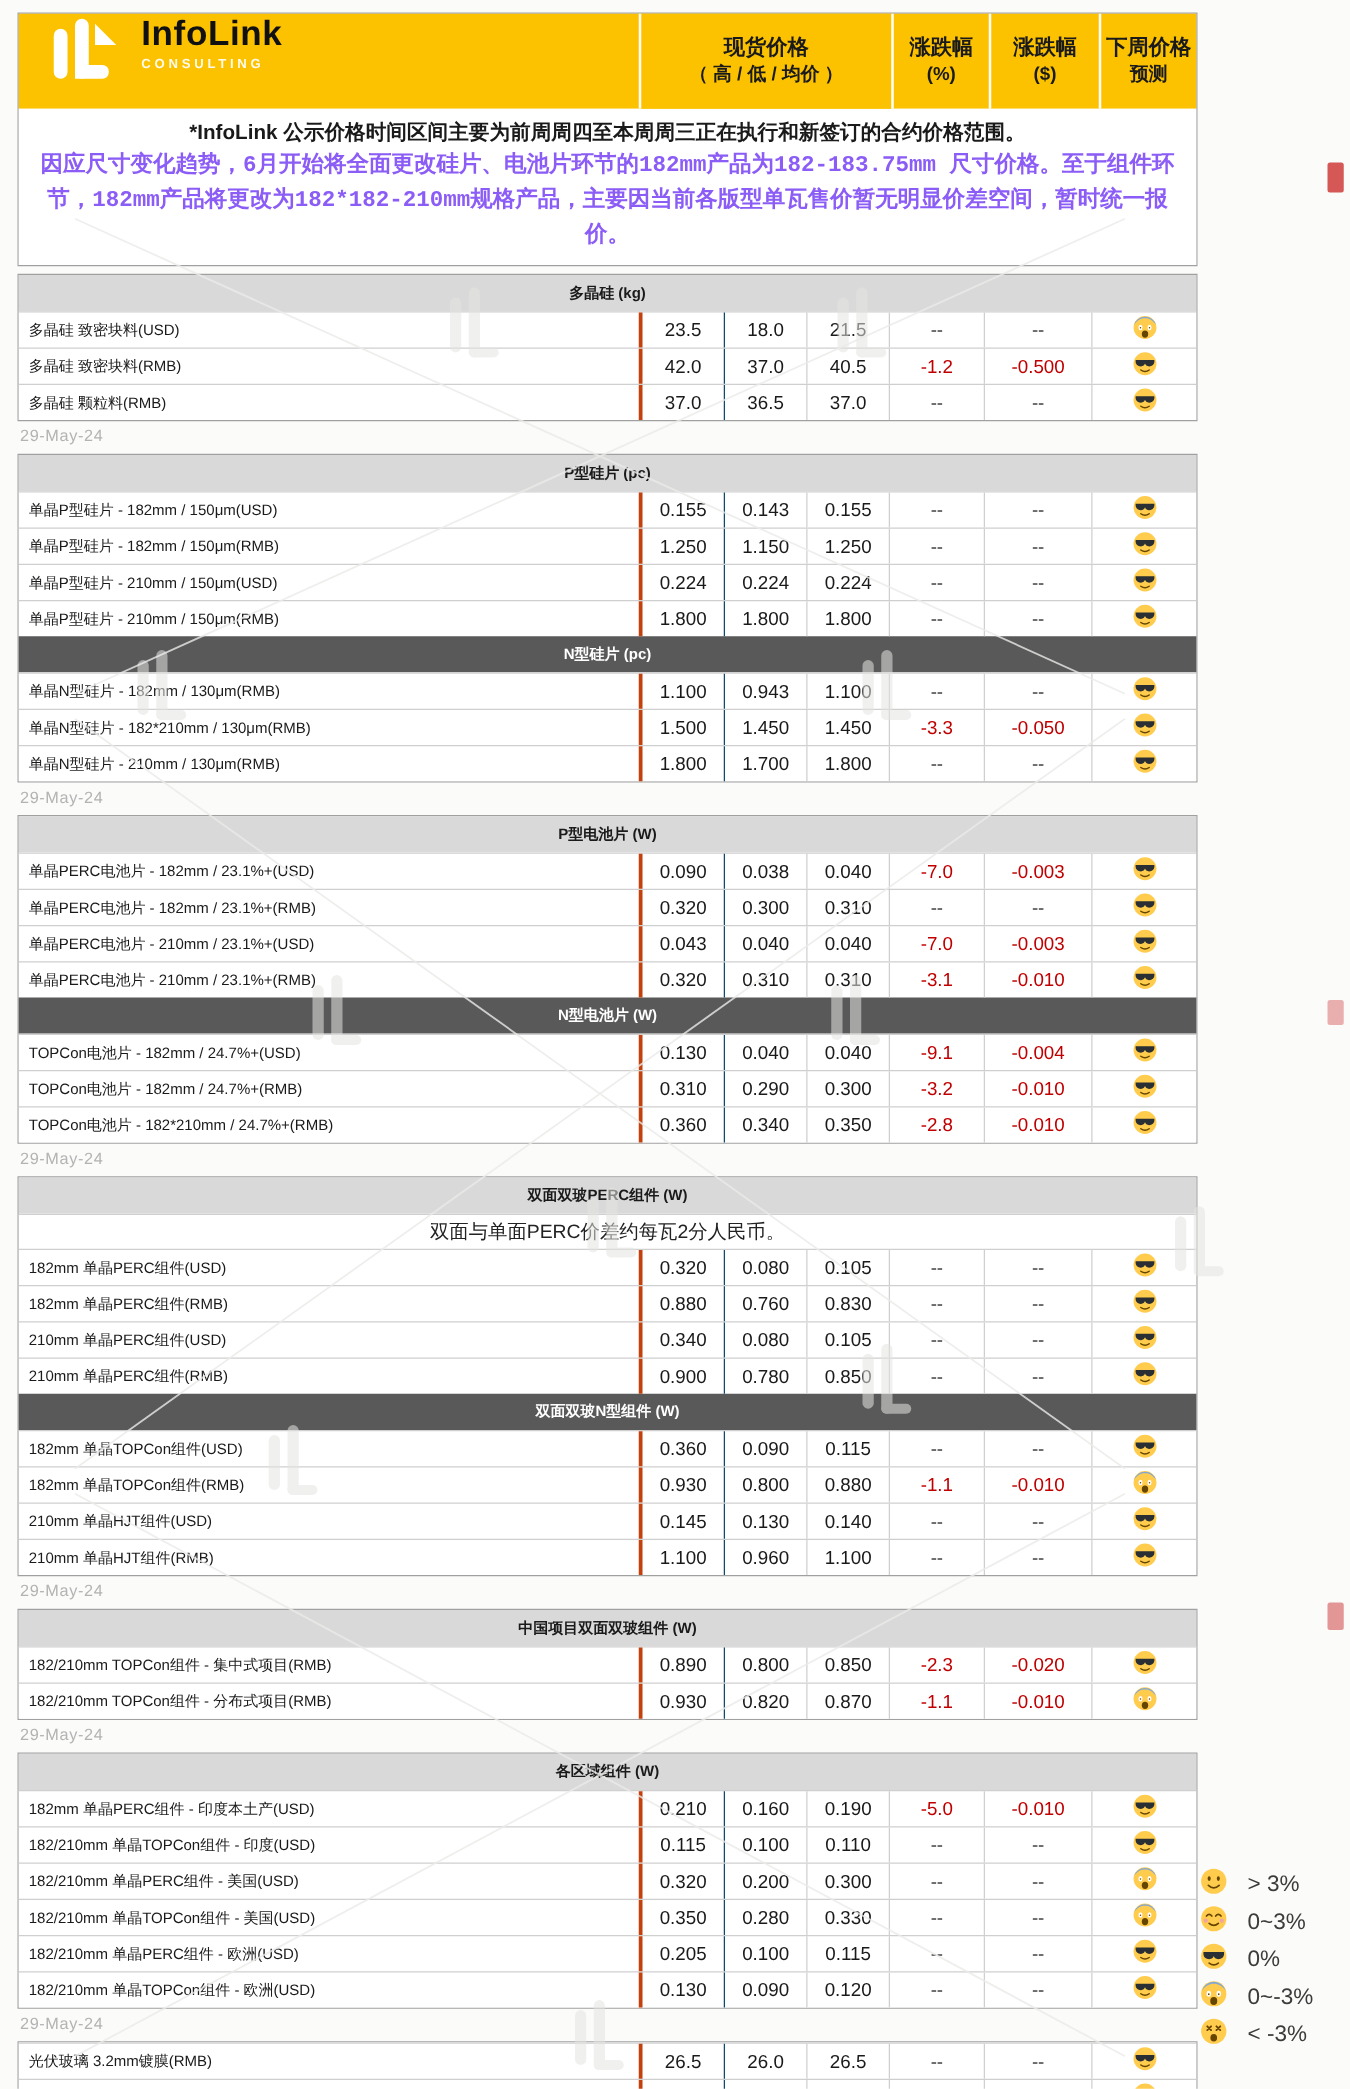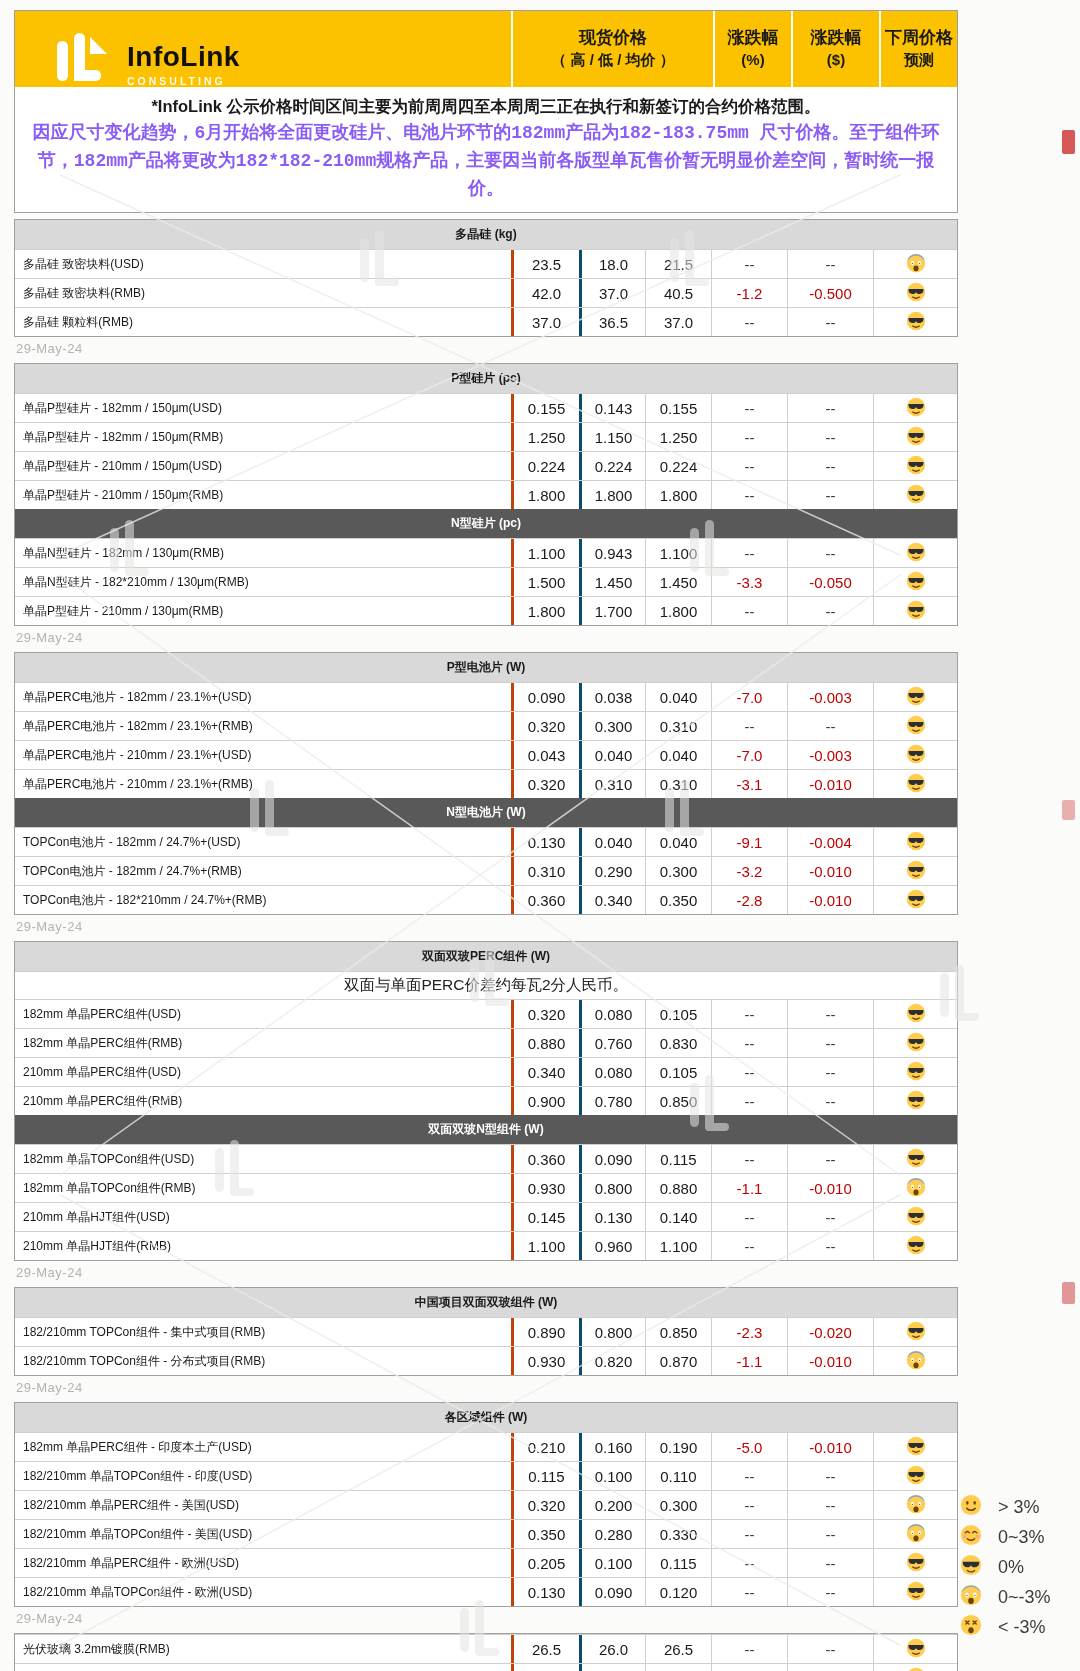--- a/index.html
+++ b/index.html
@@ -11,21 +11,21 @@
   }
   .page{position:absolute;left:14px;top:10px;width:944px;}
 
   
   .topblock{border:1px solid #a0a0a0;background:#fff;}
   .yellow{display:flex;height:76px;background:#fcc200;}
   .yh-cell{display:flex;flex-direction:column;justify-content:center;align-items:center;
     font-weight:bold;line-height:1.35;}
   .yh-main{font-size:17px;}
   .yh-sub{font-size:15px;}
-  .logo-cell{flex:0 0 496px;display:flex;align-items:flex-end;padding-left:40px;box-sizing:border-box;}
+  .logo-cell{flex:0 0 496px;display:flex;align-items:flex-start;padding-left:26px;box-sizing:border-box;}
   .spot-cell{flex:0 0 200px;border-left:2px solid #fff;background:#fcc200;}
   .pct-cell{flex:0 0 76px;border-left:2px solid #fff;}
   .usd-cell{flex:0 0 86px;border-left:2px solid #fff;}
   .fc-cell{flex:1;border-left:2px solid #fff;}
   .brandtext{margin-left:14px;display:flex;flex-direction:column;}
   .brandname{font-size:28px;font-weight:800;color:#111;letter-spacing:.5px;}
   .brandsub{font-size:10.5px;letter-spacing:3px;color:rgba(255,255,255,.92);margin-top:2px;font-weight:bold;}
 
   
   .notes{background:#fff;text-align:center;padding:7px 14px 9px;}
@@ -37,21 +37,21 @@
   .sec-header{height:29px;display:flex;align-items:center;justify-content:center;
     font-size:12px;font-weight:bold;}
   .sec-light{background:#d9d9d9;color:#1a1a1a;}
   .sec-dark{background:#595959;color:#ffffff;}
   .sec-note{height:27px;display:flex;align-items:center;justify-content:center;
     font-size:15.5px;color:#222;background:#fff;border-top:1px solid #cfcfcf;}
   .row{display:flex;height:28px;background:#fff;border-top:1px solid #cfcfcf;}
   .cell{display:flex;align-items:center;justify-content:center;font-size:15px;box-sizing:border-box;}
   .c-label{flex:0 0 496px;justify-content:flex-start;padding-left:8px;font-size:12px;}
   .c-high{flex:0 0 68px;border-left:3px solid #c2410c;}
-  .c-low{flex:0 0 66px;border-left:3px solid #0c4a6e;}
+  .c-low{flex:0 0 66px;border-left:1px solid #0c4a6e;}
   .c-avg{flex:0 0 66px;border-left:1px solid #cfcfcf;}
   .c-pct{flex:0 0 76px;border-left:1px solid #cfcfcf;color:#3d3d3d;}
   .c-usd{flex:0 0 86px;border-left:1px solid #cfcfcf;color:#3d3d3d;}
   .c-fc{flex:1;border-left:1px solid #cfcfcf;}
   .neg{color:#c00000;}
   .date{height:22px;font-size:13px;color:#b3b3b3;display:flex;align-items:center;
     padding-left:2px;margin-bottom:4px;letter-spacing:.5px;}
   .gap{height:6px;}
 
   
@@ -255,21 +255,21 @@
           <div class="cell c-usd neg">-0.050</div>
           <div class="cell c-fc">
             <span><svg viewBox="0 0 36 36" width="20" height="20">
                 <circle cx="18" cy="18" r="16.5" fill="#FFCC4D"></circle>
                 <path d="M4.5 12.5h27v2.3c0 4.3-3.2 7-7.6 7-3.3 0-5.2-1.8-5.9-4-0.7 2.2-2.6 4-5.9 4-4.4 0-7.6-2.7-7.6-7z" fill="#292F33"></path>
                 <path d="M12 27q6 4.5 12 0" stroke="#664500" stroke-width="2.2" fill="none" stroke-linecap="round"></path>
               </svg></span>
           </div>
         </div>
         <div class="row">
-          <div class="cell c-label">单晶P型硅片 - 210mm / 130μm(RMB)</div>
+          <div class="cell c-label">单晶N型硅片 - 210mm / 130μm(RMB)</div>
           <div class="cell c-high">1.800</div>
           <div class="cell c-low">1.700</div>
           <div class="cell c-avg">1.800</div>
           <div class="cell c-pct">--</div>
           <div class="cell c-usd">--</div>
           <div class="cell c-fc">
             <span><svg viewBox="0 0 36 36" width="20" height="20">
                 <circle cx="18" cy="18" r="16.5" fill="#FFCC4D"></circle>
                 <path d="M4.5 12.5h27v2.3c0 4.3-3.2 7-7.6 7-3.3 0-5.2-1.8-5.9-4-0.7 2.2-2.6 4-5.9 4-4.4 0-7.6-2.7-7.6-7z" fill="#292F33"></path>
                 <path d="M12 27q6 4.5 12 0" stroke="#664500" stroke-width="2.2" fill="none" stroke-linecap="round"></path>

